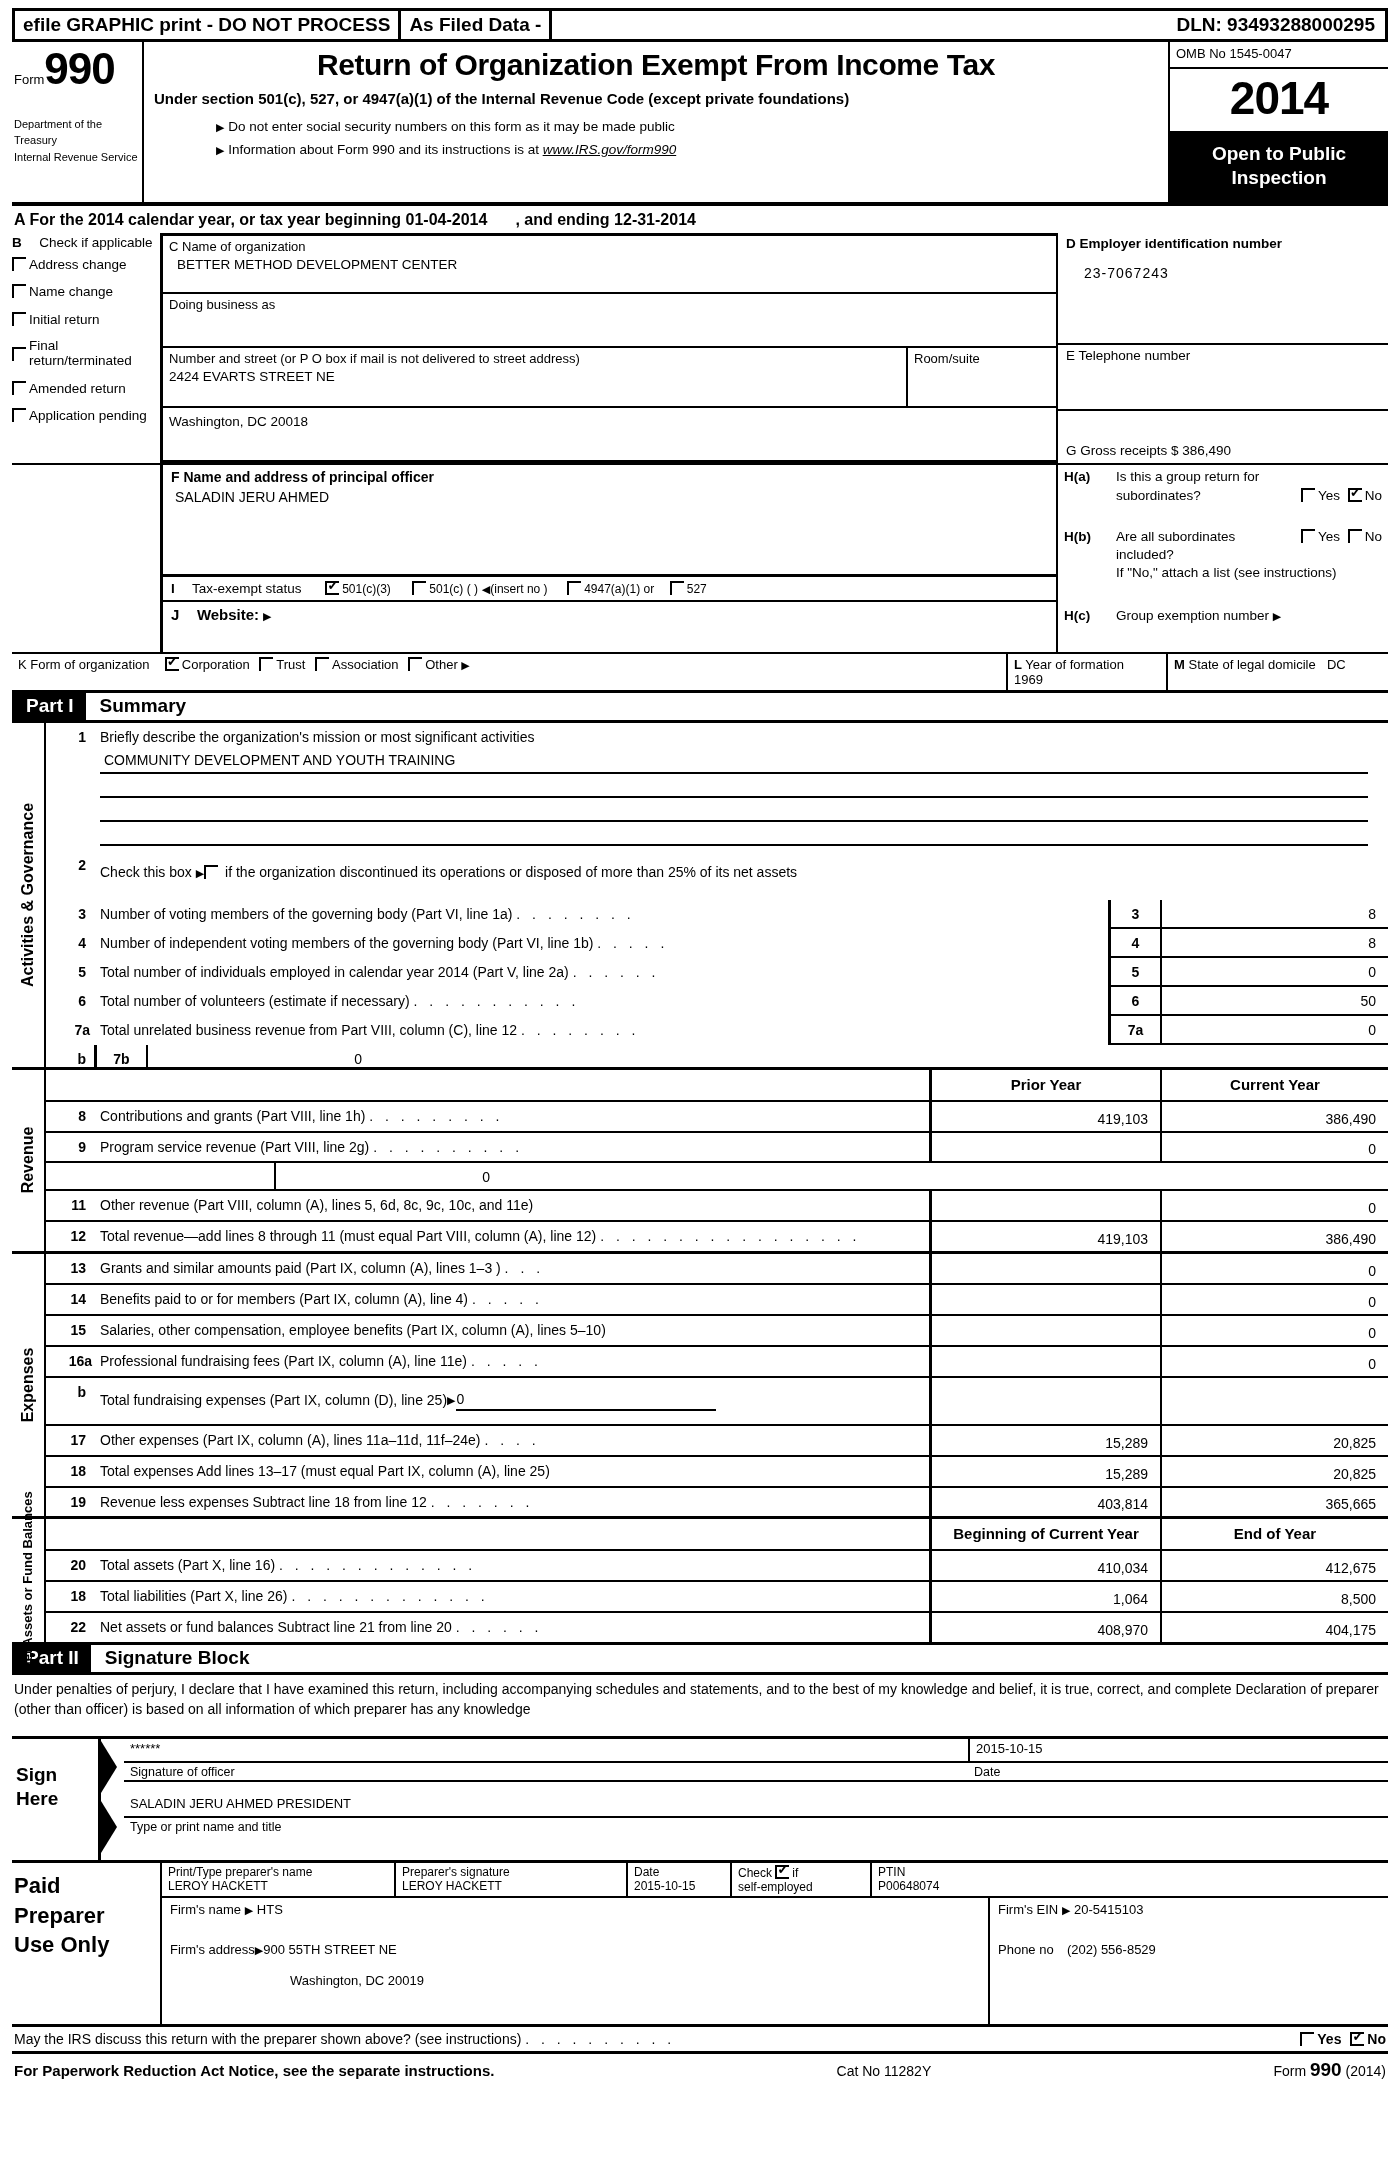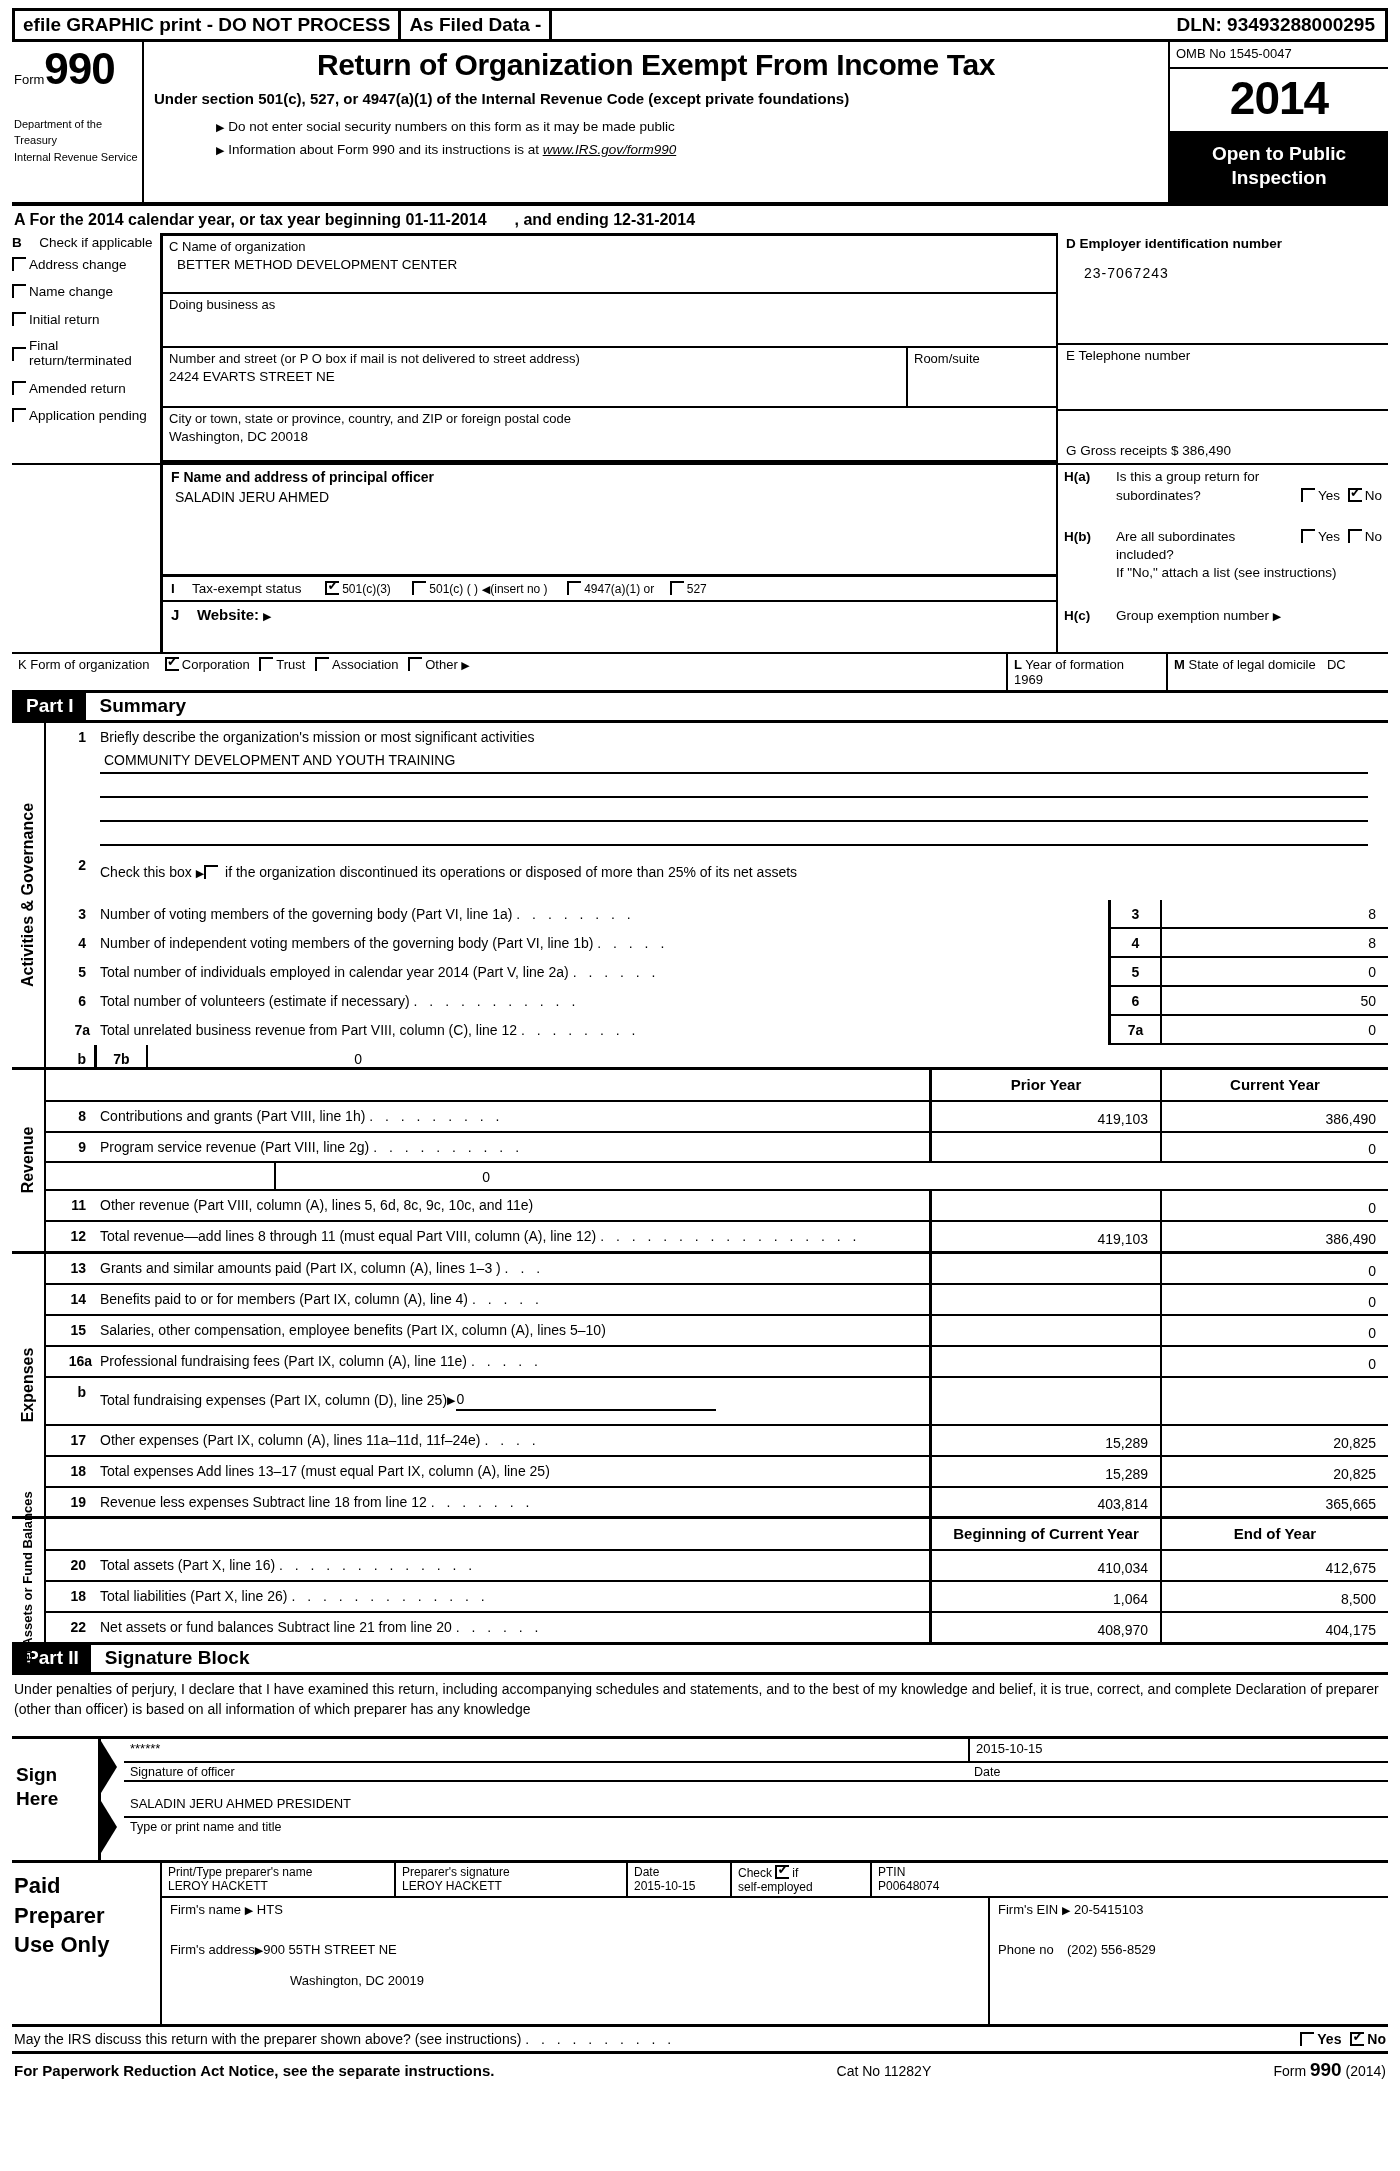--- a/index.html
+++ b/index.html
@@ -201,21 +201,21 @@
       <div class="omb">OMB No 1545-0047</div>
       <div class="yr">2014</div>
       <div class="otp">
         <div>Open to Public</div>
         <div>Inspection</div>
       </div>
     </div>
   </div>
 
   <div class="secA">
-    <span>A  For the 2014 calendar year, or tax year beginning </span><span>01-11-2014</span><span style="display:inline-block;width:28px"></span><span>, and ending </span><span>12-31-2014</span>
+    <span>A  For the 2014 calendar year, or tax year beginning </span><span>01-04-2014</span><span style="display:inline-block;width:28px"></span><span>, and ending </span><span>12-31-2014</span>
   </div>
 
   <div class="entity">
     <div class="colB">
       <div class="hd">
         <b>B</b>
         <span style="display:inline-block;width:10px"></span>
         <span>Check if applicable</span>
       </div>
       <div class="opt">
@@ -252,21 +252,20 @@
         <div style="flex:1;padding:3px 6px">
           <div class="cBoxLbl">Number and street (or P O  box if mail is not delivered to street address)</div>
           <div class="cBoxVal" style="padding-left:0">2424 EVARTS STREET NE</div>
         </div>
         <div style="width:150px;border-left:2px solid #000;padding:3px 6px">
           <div class="cBoxLbl">Room/suite</div>
           <div class="cBoxVal" style="padding-left:0"></div>
         </div>
       </div>
       <div class="cBox" style="min-height:46px">
-        <div class="cBoxLbl">City or town, state or province, country, and ZIP or foreign postal code</div>
         <div class="cBoxVal" style="padding-left:0">Washington, DC  20018</div>
       </div>
     </div>
 
     <div class="colD">
       <div class="dBox" style="min-height:112px">
         <div class="b md">D Employer identification number</div>
         <div style="padding:14px 0 0 18px;font-size:14px;letter-spacing:1px">23-7067243</div>
       </div>
       <div class="dBox" style="min-height:66px">

